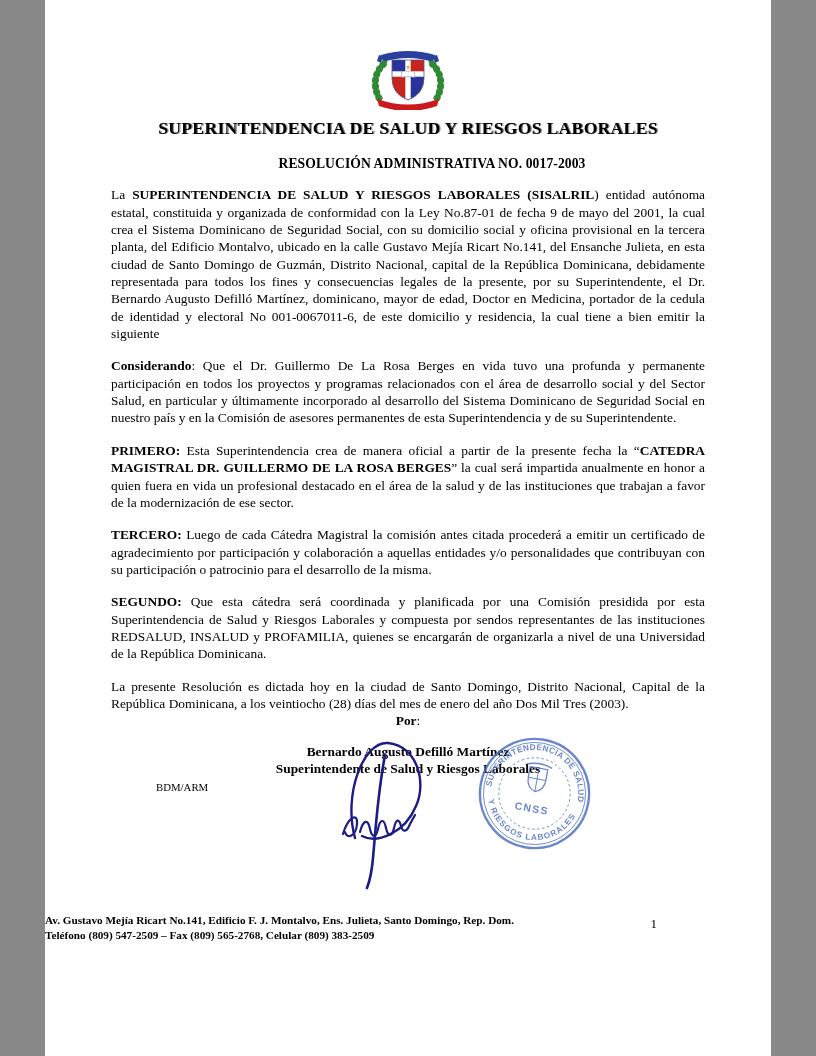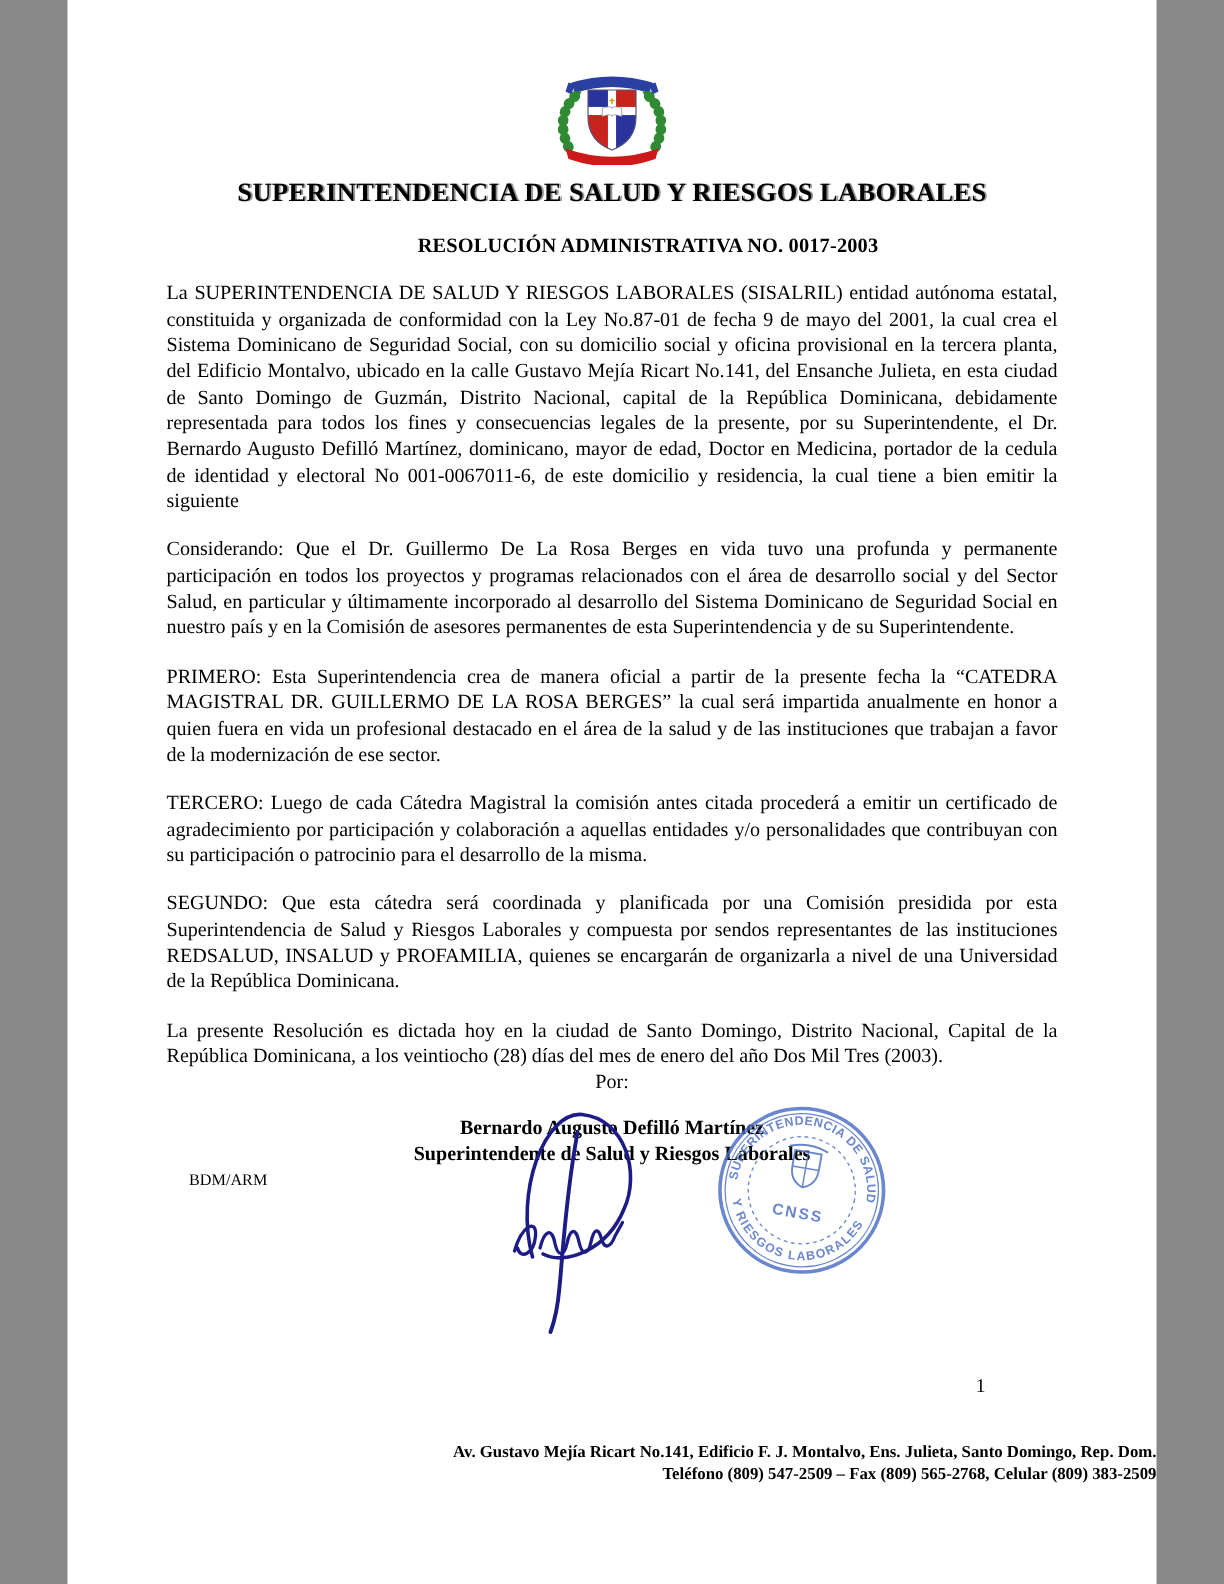--- a/index.html
+++ b/index.html
@@ -24,34 +24,34 @@
   }
   .motto{
     font-size:15.4px; line-height:19px; font-weight:bold; margin-top:1px;
     text-shadow:1px 0 .4px rgba(0,0,0,.4);
   }
   .res-title{font-size:13.6px; font-weight:bold; margin-top:16px; letter-spacing:.1px;padding-left:48px;}
   
   .content{width:594px; margin:14px auto 0;}
   .content p{text-align:justify; margin:0 0 15px;}
   .content p.no-just{text-align:center; margin:0;}
-  .b{font-weight:normal;}
+  .b{font-weight:bold;}
   
   .sig-overlay{position:absolute; left:286px; top:733px; width:112px; height:160px; pointer-events:none;}
   .sig-overlay path{stroke:var(--ink-navy); fill:none; stroke-linecap:round; stroke-linejoin:round;}
   .stamp-overlay{position:absolute; left:430px; top:734px; width:119px; height:119px; opacity:.82; transform:rotate(10deg); pointer-events:none;}
   .stamp-stroke{stroke:var(--stamp-blue); fill:none;}
   .stamp-text{fill:var(--stamp-blue); font-family:"Liberation Sans","DejaVu Sans",sans-serif; font-weight:bold;}
   
   .sign-block{text-align:center; margin-top:13px; font-weight:bold;}
   .sign-block div{line-height:17.3px;}
-  .initials{margin-left:81px; margin-top:1.5px; font-size:10.8px;}
+  .initials{margin-left:111px; margin-top:1.5px; font-size:10.8px;}
   
   .footer{
-    position:absolute; left:0; right:0; top:961px; text-align:right;
+    position:absolute; left:0; right:0; top:913px; text-align:left;
     font-weight:bold; font-size:11.2px; line-height:15.3px;font-family:Liberation Serif, serif;
   }
   .footer .link{color:var(--link-blue); text-decoration:underline; font-weight:bold; cursor:pointer;}
   .page-number{position:absolute; right:114px; top:915px; font-size:13px; font-weight:normal;}
   
   .c-banner{fill:var(--banner-blue);}
   .c-ribbon{fill:var(--ribbon-red);}
   .c-blue{fill:var(--flag-blue);}
   .c-red{fill:var(--flag-red);}
   .c-green{stroke:var(--branch-green); fill:none;}

